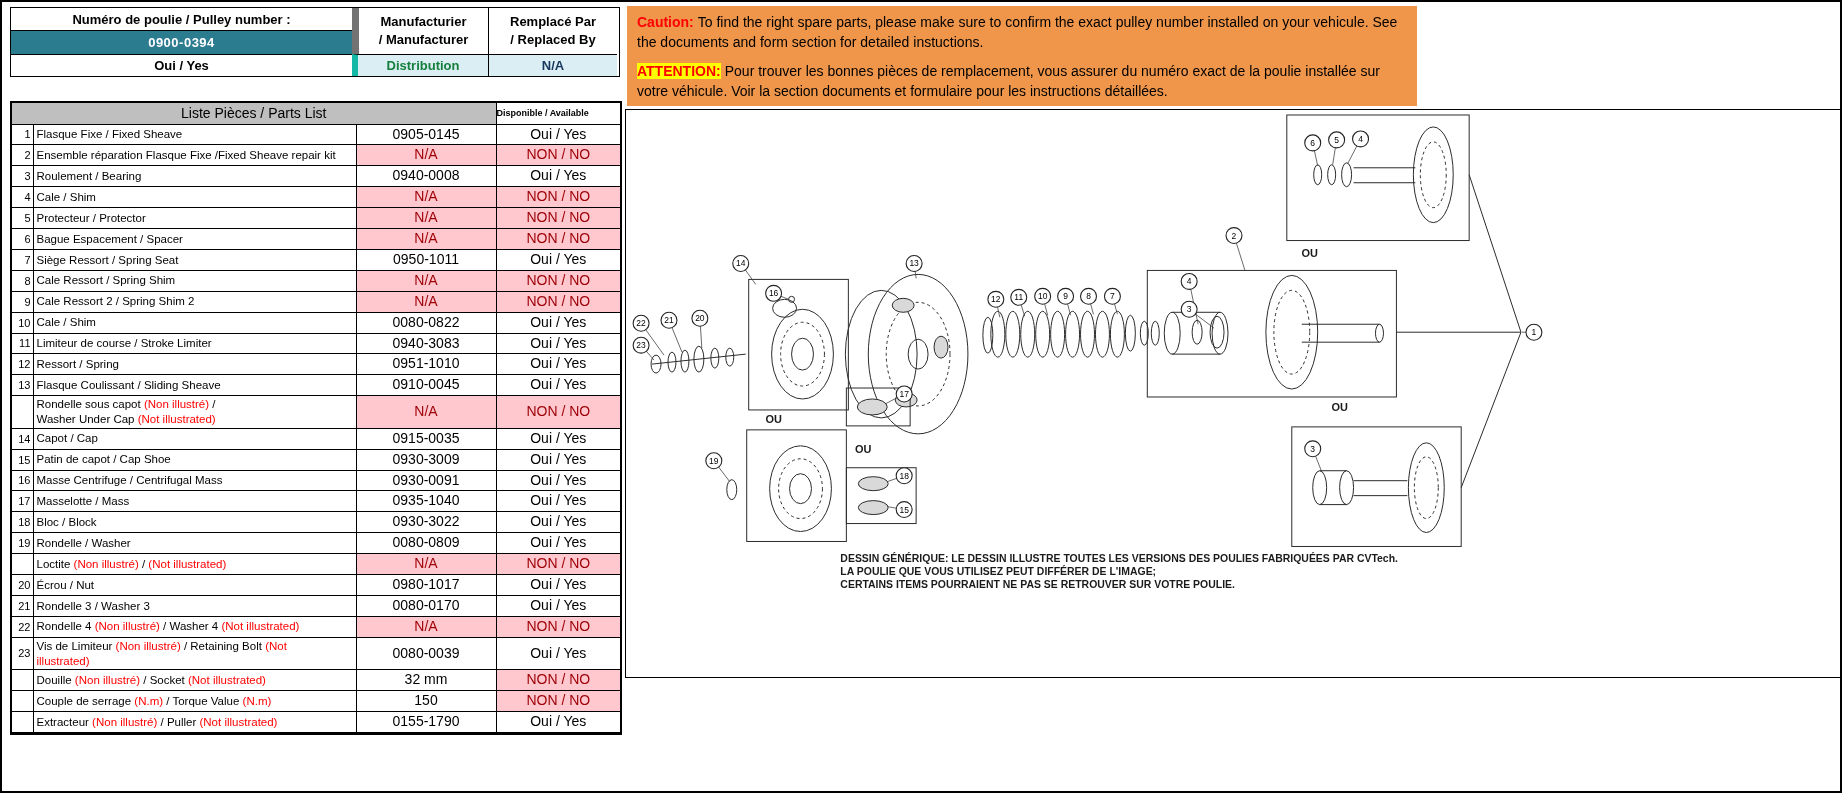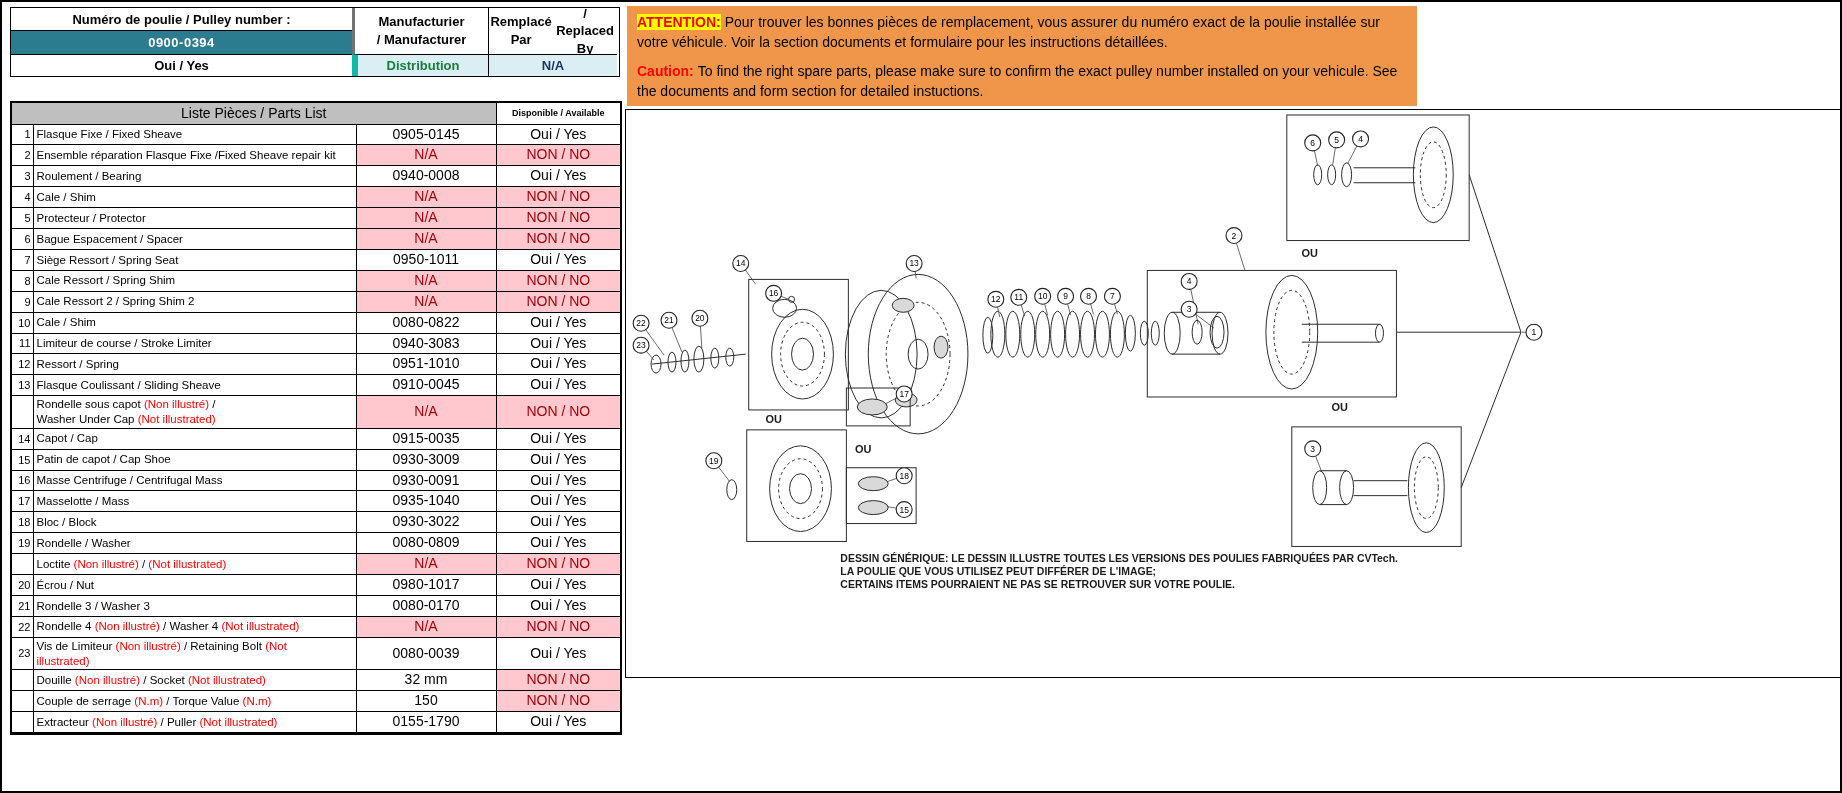--- a/index.html
+++ b/index.html
@@ -7,43 +7,43 @@
   body { font-family:"Liberation Sans", sans-serif; color:#000; }
   .page { position:relative; width:1842px; height:793px; border:2px solid #000; background:#fff; overflow:hidden; }
 
   
   .header-table { position:absolute; left:8px; top:5px; width:610px; display:grid;
     grid-template-columns:341px 136px 129px; grid-template-rows:22px 24px 22px; border:1px solid #000; background:#fff; }
   .header-table .cell { display:flex; align-items:center; justify-content:center; font-weight:700; font-size:13px; text-align:center; }
   .c-label { grid-column:1; grid-row:1; }
   .c-number { grid-column:1; grid-row:2; border-top:1px solid #000; background:var(--teal); color:#fff; font-size:15px; letter-spacing:.5px; }
   .c-avail { grid-column:1; grid-row:3; border-top:1px solid #000; }
-  .c-manu-h { grid-column:2; grid-row:1 / 3; border-left:3px solid #737373; flex-direction:column; line-height:1.35; }
-  .c-repl-h { grid-column:3; grid-row:1 / 3; border-left:1px solid #000; flex-direction:row; line-height:1.35; }
+  .c-manu-h { grid-column:2; grid-row:1 / 3; border-left:7px solid #737373; flex-direction:column; line-height:1.35; }
+  .c-repl-h { grid-column:3; grid-row:1 / 3; border-left:1px solid #000; flex-direction:column; line-height:1.35; }
   .c-manu-v { grid-column:2; grid-row:3; border-left:6px solid #14b8a6; border-top:1px solid #000; background:var(--lightblue); color:#15803d; }
   .c-repl-v { grid-column:3; grid-row:3; border-left:1px solid #000; border-top:1px solid #000; background:var(--lightblue); color:#17375e; }
 
   
   .warning-box { position:absolute; left:625px; top:4px; width:790px; height:100px; background:var(--orange);
     padding:7px 10px 6px 10px; font-size:14px; line-height:1.42; color:#000; }
   .warning-box p + p { margin-top:9px; }
   .attn-label { color:#f00; font-weight:700; background:#ffff00; margin-right:4px; }
   .caution-label { color:#f00; font-weight:700; margin-right:4px; }
 
   
   .parts-wrap { position:absolute; left:8px; top:99px; width:610px; }
   table.parts-table { width:610px; border-collapse:collapse; table-layout:fixed;
     border:2px solid #000; border-bottom:3px solid #000; }
   .parts-table col.w-num   { width:22px; }
   .parts-table col.w-desc  { width:323px; }
   .parts-table col.w-part  { width:140px; }
   .parts-table col.w-avail { width:125px; }
   .parts-table th, .parts-table td { border:1px solid #000; }
   .parts-table .title-cell { background:var(--graytitle); font-size:14px; font-weight:400; height:22px; text-align:center; }
-  .parts-table .avail-header { font-size:9px; font-weight:700; text-align:center; background:#fff; }
+  .parts-table .avail-header { font-size:9px; font-weight:700; text-align:left; background:#fff; }
   .parts-table td { height:17px; padding:1px 3px; font-size:11.5px; line-height:1.28; vertical-align:middle; background:#fff; }
   .parts-table td.num { text-align:right; font-size:11px; padding-right:2px; }
   .parts-table td.part, .parts-table td.avail { text-align:center; font-size:14px; }
   .parts-table td.pink { background:var(--pink); color:var(--pinktext); }
   .red { color:#ff0000; }
 
   
   .diagram-panel { position:absolute; left:623px; top:107px; width:1216px; height:569px; border:1px solid #000; background:#fff; }
   svg { display:block; width:100%; height:100%; }
   .art ellipse, .art rect, .art line, .art circle, .art path { fill:none; stroke:#2b2b2b; stroke-width:1; }
@@ -69,22 +69,22 @@
       <div>Remplacé Par</div>
       <div>/ Replaced By</div>
     </div>
     <div class="cell c-number">0900-0394</div>
     <div class="cell c-avail">Oui / Yes</div>
     <div class="cell c-manu-v">Distribution</div>
     <div class="cell c-repl-v">N/A</div>
   </div>
 
   <div class="warning-box">
+    <p><span class="caution-label">Caution:</span><span>To find the right spare parts, please make sure to confirm the exact pulley number installed on your vehicule. See the documents and form section for detailed instuctions.</span></p>
     <p><span class="attn-label">ATTENTION:</span><span>Pour trouver les bonnes pièces de remplacement, vous assurer du numéro exact de la poulie installée sur votre véhicule. Voir la section documents et formulaire pour les instructions détaillées.</span></p>
-    <p><span class="caution-label">Caution:</span><span>To find the right spare parts, please make sure to confirm the exact pulley number installed on your vehicule. See the documents and form section for detailed instuctions.</span></p>
   </div>
 
   <div class="parts-wrap">
     <table class="parts-table">
       <colgroup>
           <col class="w-num">
           <col class="w-desc">
           <col class="w-part">
           <col class="w-avail">
         </colgroup>

